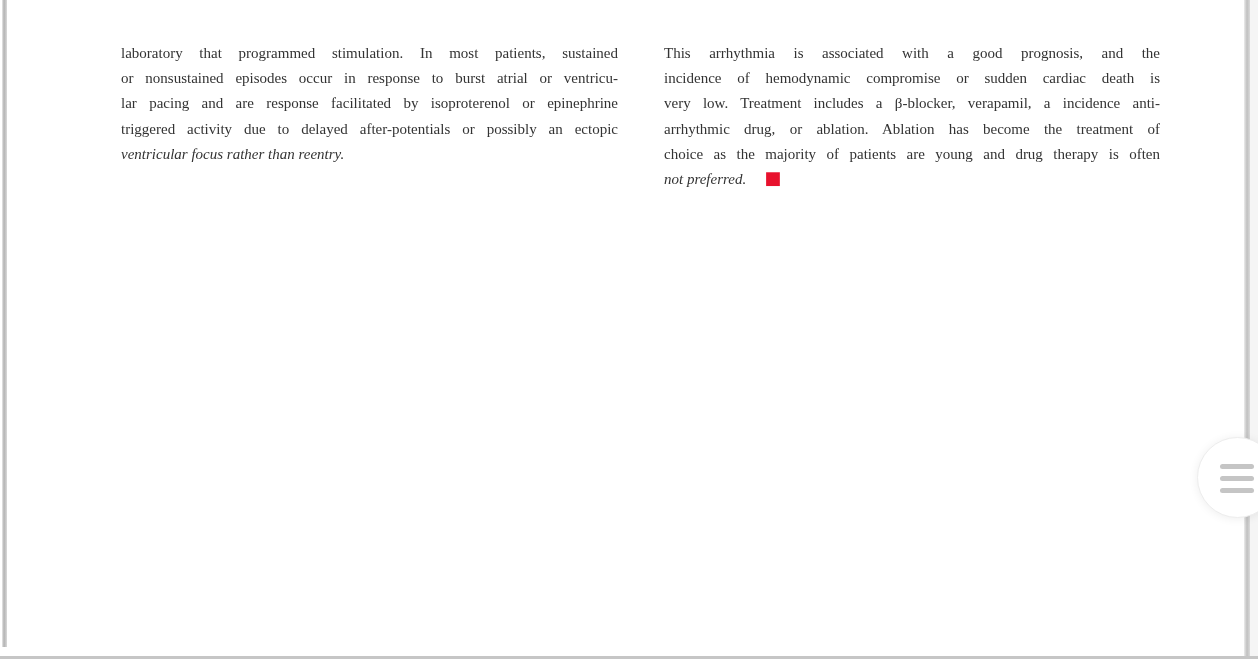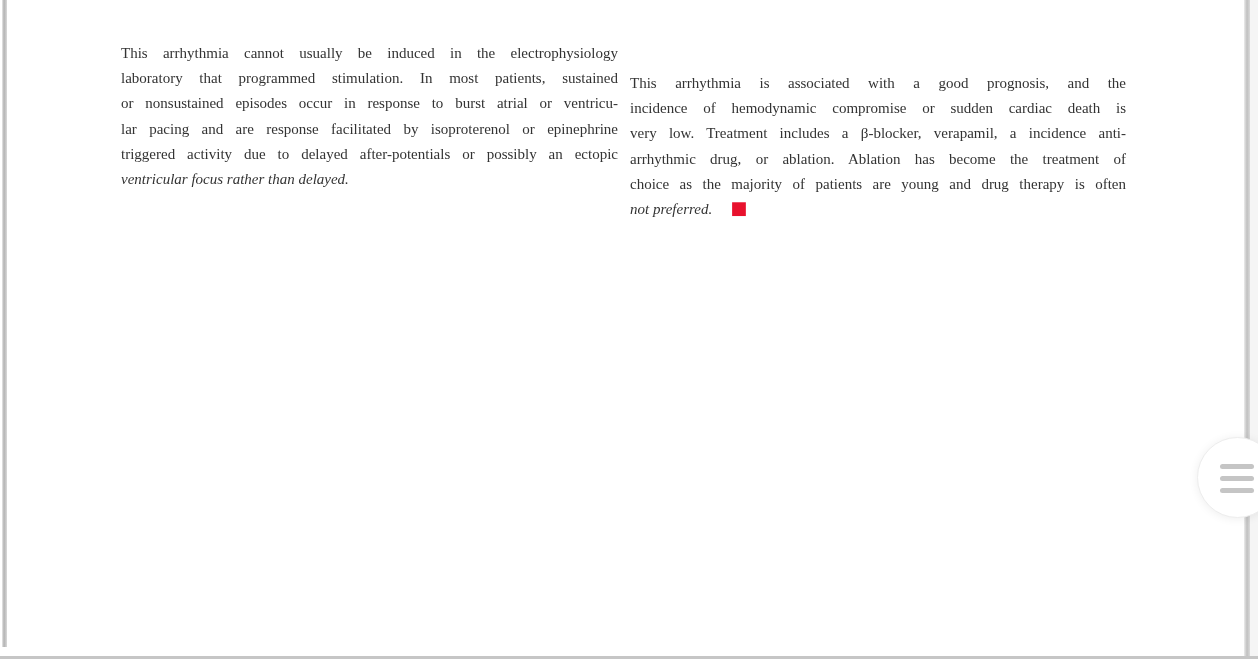--- a/index.html
+++ b/index.html
@@ -49,21 +49,21 @@
   }
   
   .column {
     position: absolute;
     top: 41px;
     color: #333333;
     font-size: 15px;
     line-height: 25.2px;
   }
   .col-left  { left: 121px; width: 497px; }
-  .col-right { left: 630px; width: 496px; margin-top: 30px; }
+  .col-right { left: 664px; width: 496px; }
   .line {
     height: 25.2px;
     overflow: hidden;
     text-align: justify;
     text-align-last: justify;
   }
   .line.last {
     text-align: left;
     text-align-last: left;
     font-style: italic;
@@ -104,26 +104,25 @@
 <body>
 
 <div class="stage">
 
   <div class="edge-left"></div>
   <div class="gutter-right"></div>
   <div class="edge-right"></div>
   <div class="edge-bottom"></div>
 
   <div class="column col-left">
-    <div class="line">This arrhythmia cannot usually be induced in the electrophysiology</div>
     <div class="line">laboratory that programmed stimulation. In most patients, sustained</div>
     <div class="line">or nonsustained episodes occur in response to burst atrial or ventricu-</div>
     <div class="line">lar pacing and are response facilitated by isoproterenol or epinephrine</div>
     <div class="line">triggered activity due to delayed after-potentials or possibly an ectopic</div>
-    <div class="line last">ventricular focus rather than delayed.</div>
+    <div class="line last">ventricular focus rather than reentry.</div>
   </div>
 
   <div class="column col-right">
     <div class="line">This arrhythmia is associated with a good prognosis, and the</div>
     <div class="line">incidence of hemodynamic compromise or sudden cardiac death is</div>
     <div class="line">very low. Treatment includes a β-blocker, verapamil, a incidence anti-</div>
     <div class="line">arrhythmic drug, or ablation. Ablation has become the treatment of</div>
     <div class="line">choice as the majority of patients are young and drug therapy is often</div>
     <div class="line last">
       <span>not preferred.</span><span class="end-marker">■</span>

